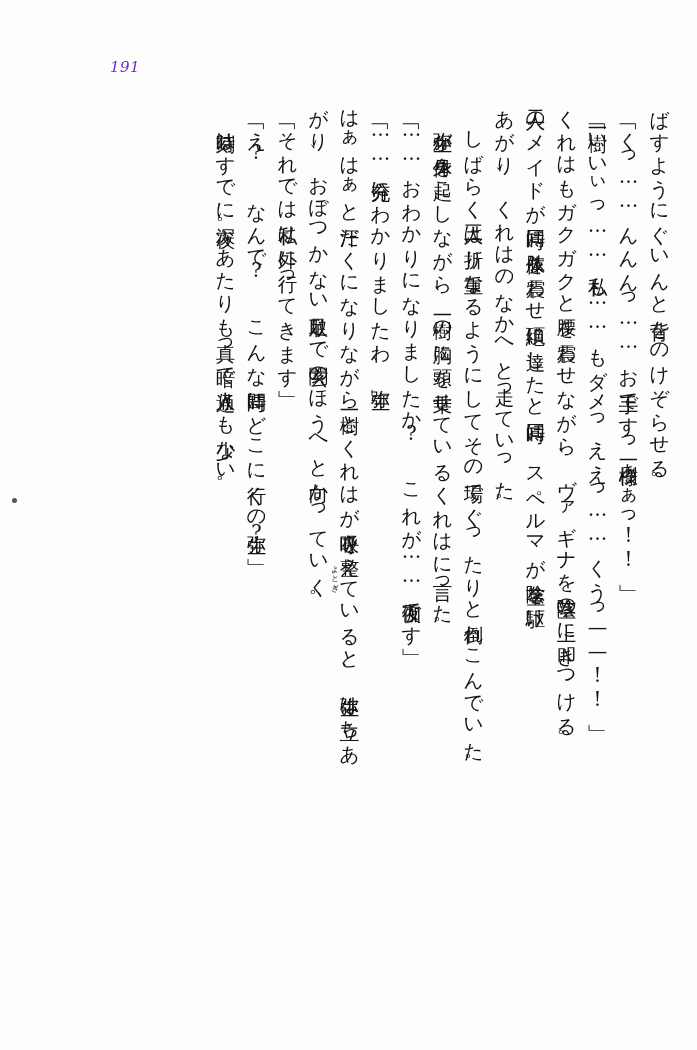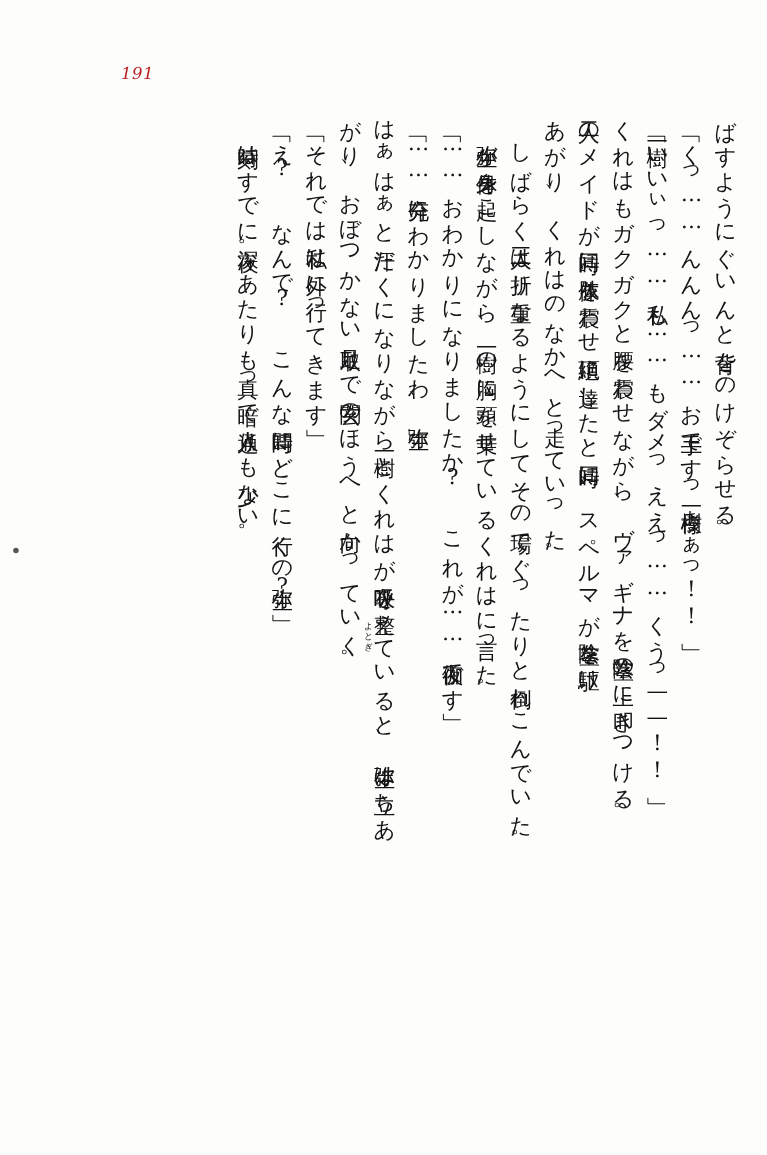--- a/index.html
+++ b/index.html
@@ -21,21 +21,21 @@
     background: #fdfdfc;
   }
 
   
   .page-number {
     position: absolute;
     left: 110px;
     top: 58px;
     font-size: 15px;
     font-style: italic;
-    color: #b91c1c;
+    color: #6d28d9;
     letter-spacing: 0.5px;
     font-family: "DejaVu Serif", "Liberation Serif", serif;
   }
 
   
   .text-block {
     position: absolute;
     top: 96px;
     right: 28px;
     left: 70px;

